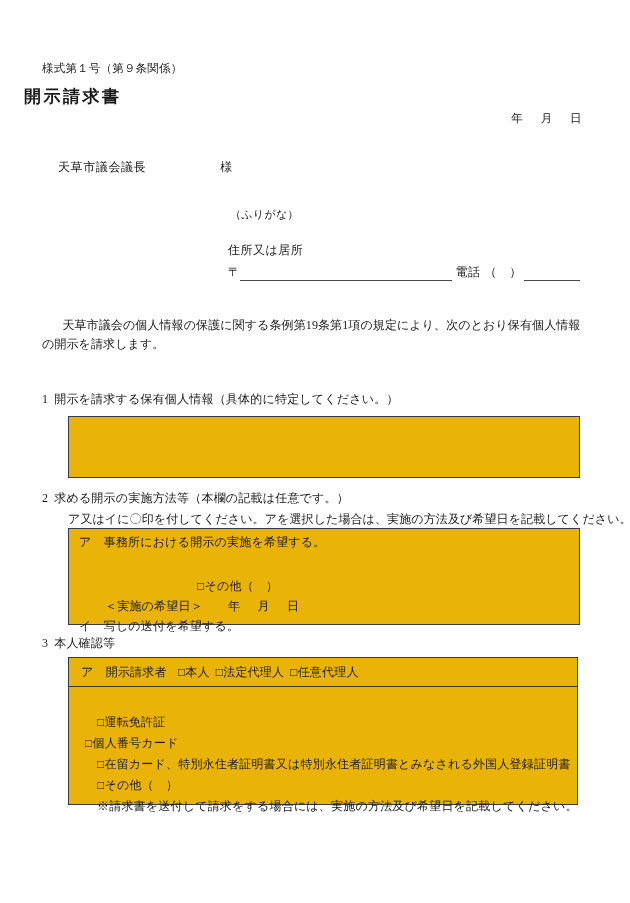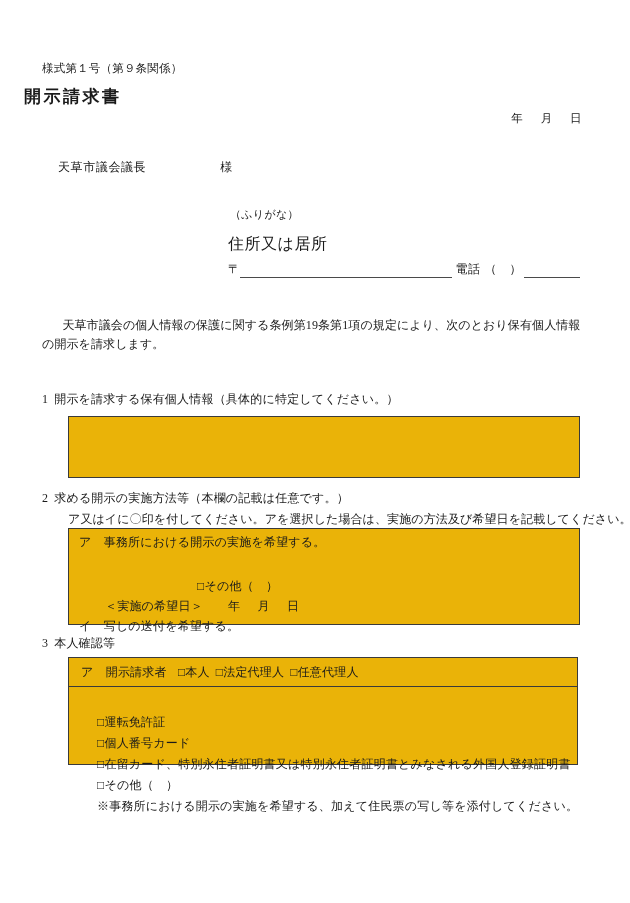--- a/index.html
+++ b/index.html
@@ -71,23 +71,23 @@
     margin-top: 1px;
   }
   .field-label { white-space: nowrap; letter-spacing: 0.5px; }
   .field-rule {
     flex: 1 1 auto;
     border-bottom: 1px solid #4a4a4a;
     height: 15px;
     margin-left: 1px;
   }
   .addr-label {
-    font-size: 16px;
+    font-size: 12px;
     letter-spacing: 0.5px;
-    margin-top: 9px;
+    margin-top: 18px;
   }
   .postal-row {
     display: flex;
     align-items: flex-end;
     font-size: 12px;
     margin-top: 4px;
   }
   .postal-mark { white-space: nowrap; }
   .rule-grow { flex: 1 1 auto; border-bottom: 1px solid #4a4a4a; height: 15px; }
   .tel-label { white-space: nowrap; padding: 0 4px; letter-spacing: 0.5px; }
@@ -118,21 +118,21 @@
 
   
   .box {
     position: absolute;
     border: 1px solid #3a3a3a;
     box-sizing: border-box;
     background: #eab308;
   }
   .box1 { left: 68px; top: 416px; width: 512px; height: 62px; }
   .box2 { left: 68px; top: 528px; width: 512px; height: 97px; }
-  .box3 { left: 68px; top: 657px; width: 510px; height: 108px; }
+  .box3 { left: 68px; top: 657px; width: 510px; height: 148px; }
   .box3 .divider {
     position: absolute;
     left: -1px; right: -1px; top: 28px;
     border-top: 1px solid #3a3a3a;
   }
 
   .box-inner { position: absolute; left: 0; top: 0; right: 0; bottom: 0; }
   .bl {
     position: absolute;
     font-size: 12px;
@@ -154,21 +154,21 @@
   .b2-date .dvals span { margin-left: 14px; }
   .b2-date .dvals span:first-child { margin-left: 0; }
   .b2-i      { left: 10px;  top: 88px; }
 
   
   .b3-a      { left: 12px; top: 5px; }
   .b3-a .choices { margin-left: 8px; }
   .b3-a .choices .cb { margin-right: 6px; }
   .b3-i      { left: 12px; top: 34px; }
   .b3-item1  { left: 28px; top: 55px; }
-  .b3-item2  { left: 28px; top: 76px; }
+  .b3-item2  { left: 16px; top: 76px; }
   .b3-item3  { left: 28px; top: 97px; }
   .b3-item4  { left: 28px; top: 118px; }
   .b3-note   { left: 28px; top: 139px; }
 </style>
 </head>
 <body>
 
 <div class="page">
 
   <div class="abs form-no">様式第１号（第９条関係）</div>
@@ -228,17 +228,17 @@
     <div class="divider"></div>
     <div class="box-inner">
       <div class="bl b3-a">
         <span>ア　開示請求者</span><span class="choices">
           <span class="cb">□本人</span><span class="cb">□法定代理人</span><span class="cb">□任意代理人</span></span>
       </div>
       <div class="bl b3-item1">□運転免許証</div>
       <div class="bl b3-item2">□個人番号カード</div>
       <div class="bl b3-item3">□在留カード、特別永住者証明書又は特別永住者証明書とみなされる外国人登録証明書</div>
       <div class="bl b3-item4">□その他（　）</div>
-      <div class="bl b3-note">※事務所における開示の実施を希望する、加えて住民票の写し等を添付してください。</div>
+      <div class="bl b3-note">※請求書を送付して請求をする場合には、実施の方法及び希望日を記載してください。</div>
     </div>
   </div>
 
 </div>
 
 </body></html>

